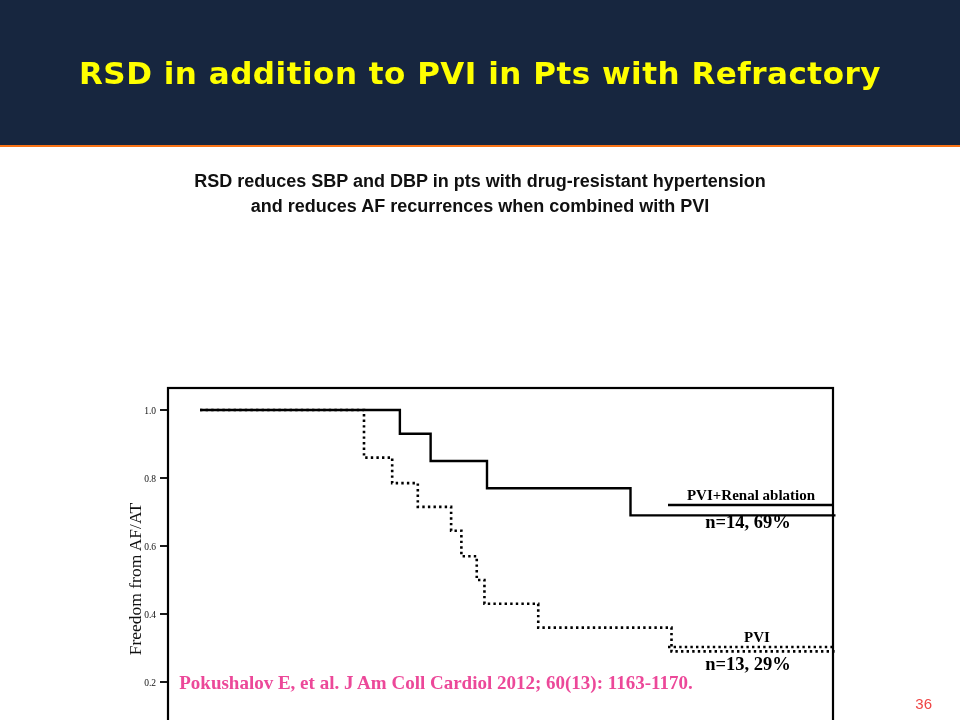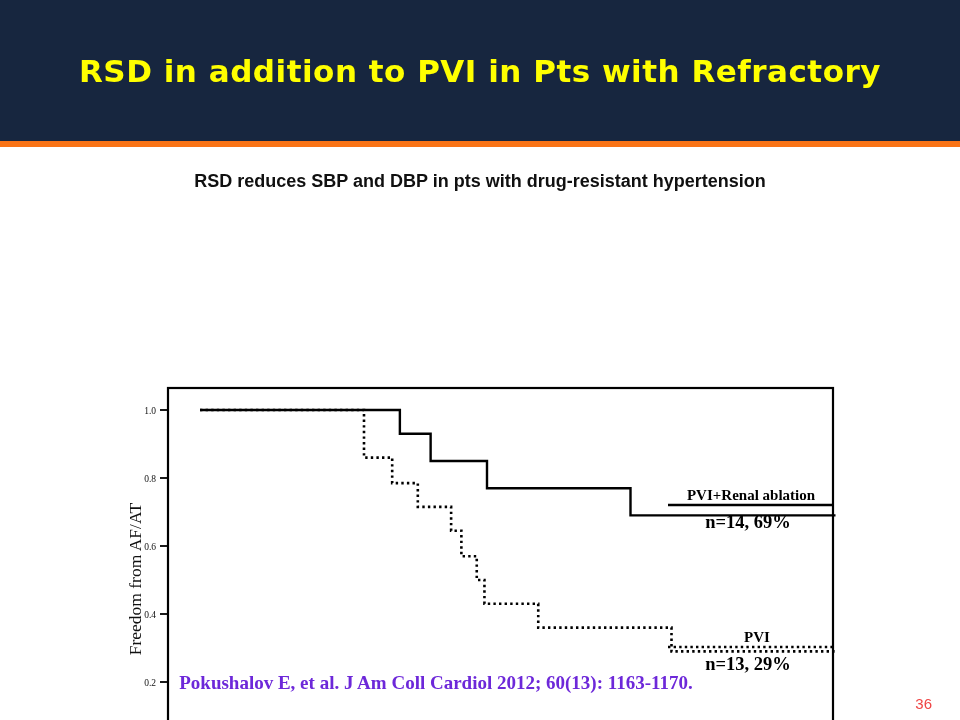--- a/index.html
+++ b/index.html
@@ -16,21 +16,21 @@
   }
 
   
   #title-banner {
     position: absolute;
     left: 0;
     top: 0;
     width: 960px;
     height: 147px;
     background: #17263f;
-    border-bottom: 6px solid #f97316;
+    border-bottom: 2px solid #f97316;
     box-sizing: border-box;
     display: flex;
     flex-direction: column;
     align-items: center;
     justify-content: center;
   }
   #title-banner .tline {
     color: #ffff00;
     font-family: "DejaVu Sans", sans-serif;
     font-weight: bold;
@@ -78,21 +78,21 @@
   
   #citation {
     position: absolute;
     left: 0;
     top: 525px;
     width: 872px;
     text-align: center;
     font-family: "Liberation Serif", serif;
     font-weight: bold;
     font-size: 19px;
-    color: #6d28d9;
+    color: #ec4899;
     white-space: nowrap;
   }
   #citation .vol { font-weight: bold; }
 
   #page-number {
     position: absolute;
     right: 28px;
     top: 548px;
     font-family: "Liberation Sans", sans-serif;
     font-size: 15px;
@@ -108,20 +108,21 @@
 <body>
 
 <div id="title-banner">
   <div class="tline">RSD in addition to PVI in Pts with Refractory</div>
 </div>
 
 <div id="slide-body">
 
   <div id="figure-subtitle">
     <span class="sline">RSD reduces SBP and DBP in pts with drug-resistant hypertension</span>
+    <span class="sline">and reduces AF recurrences when combined with PVI</span>
   </div>
 
   <div id="chart-wrap">
     <svg id="chart-svg" width="960" height="573" viewBox="0 0 960 573">
 
       <rect id="plot-frame" x="168" y="241" width="665" height="382" fill="#ffffff" stroke="#000000" stroke-width="2.2"></rect>
 
       <g id="y-ticks">
           <line x1="160" y1="603" x2="168" y2="603" stroke="#000" stroke-width="1.8"></line>
           <line x1="160" y1="535" x2="168" y2="535" stroke="#000" stroke-width="1.8"></line>

